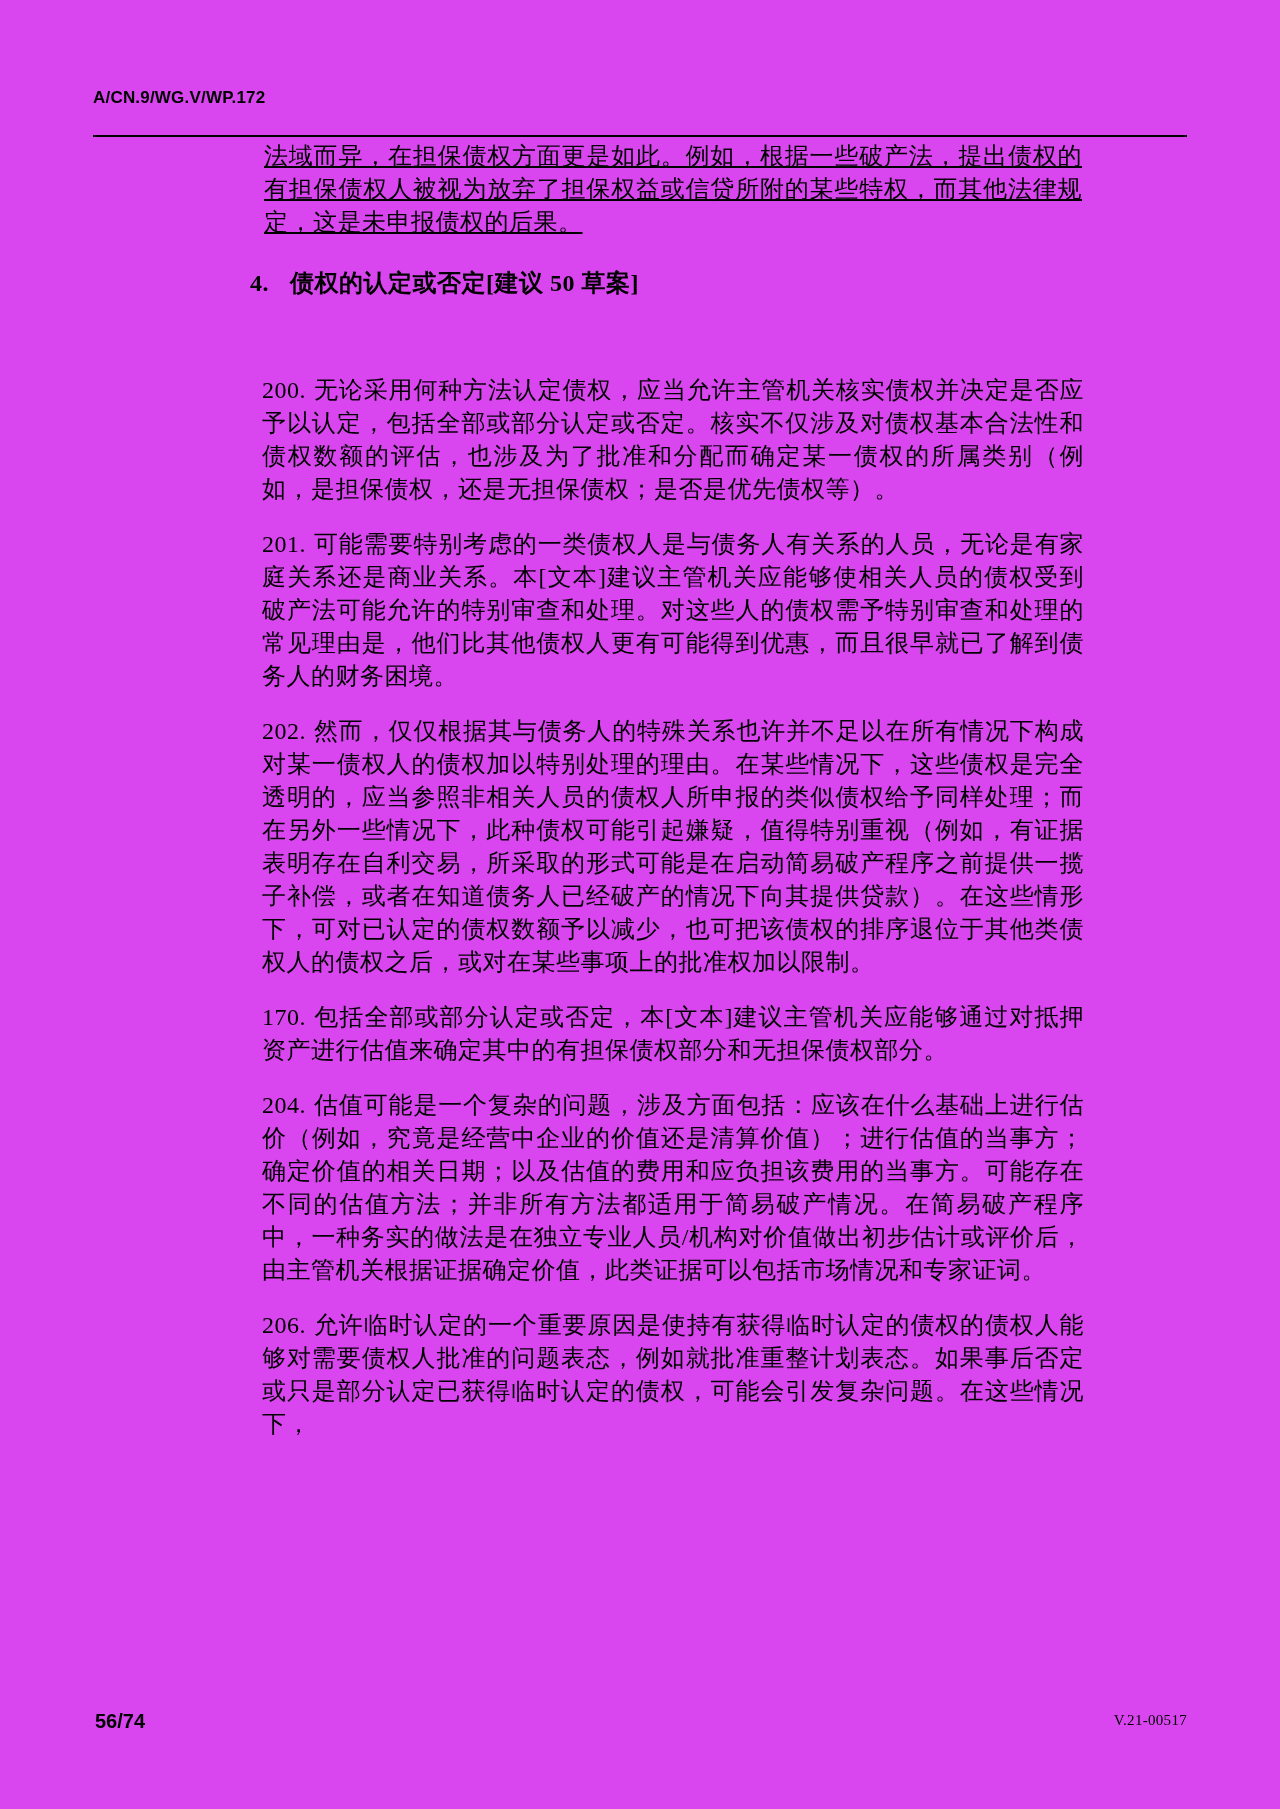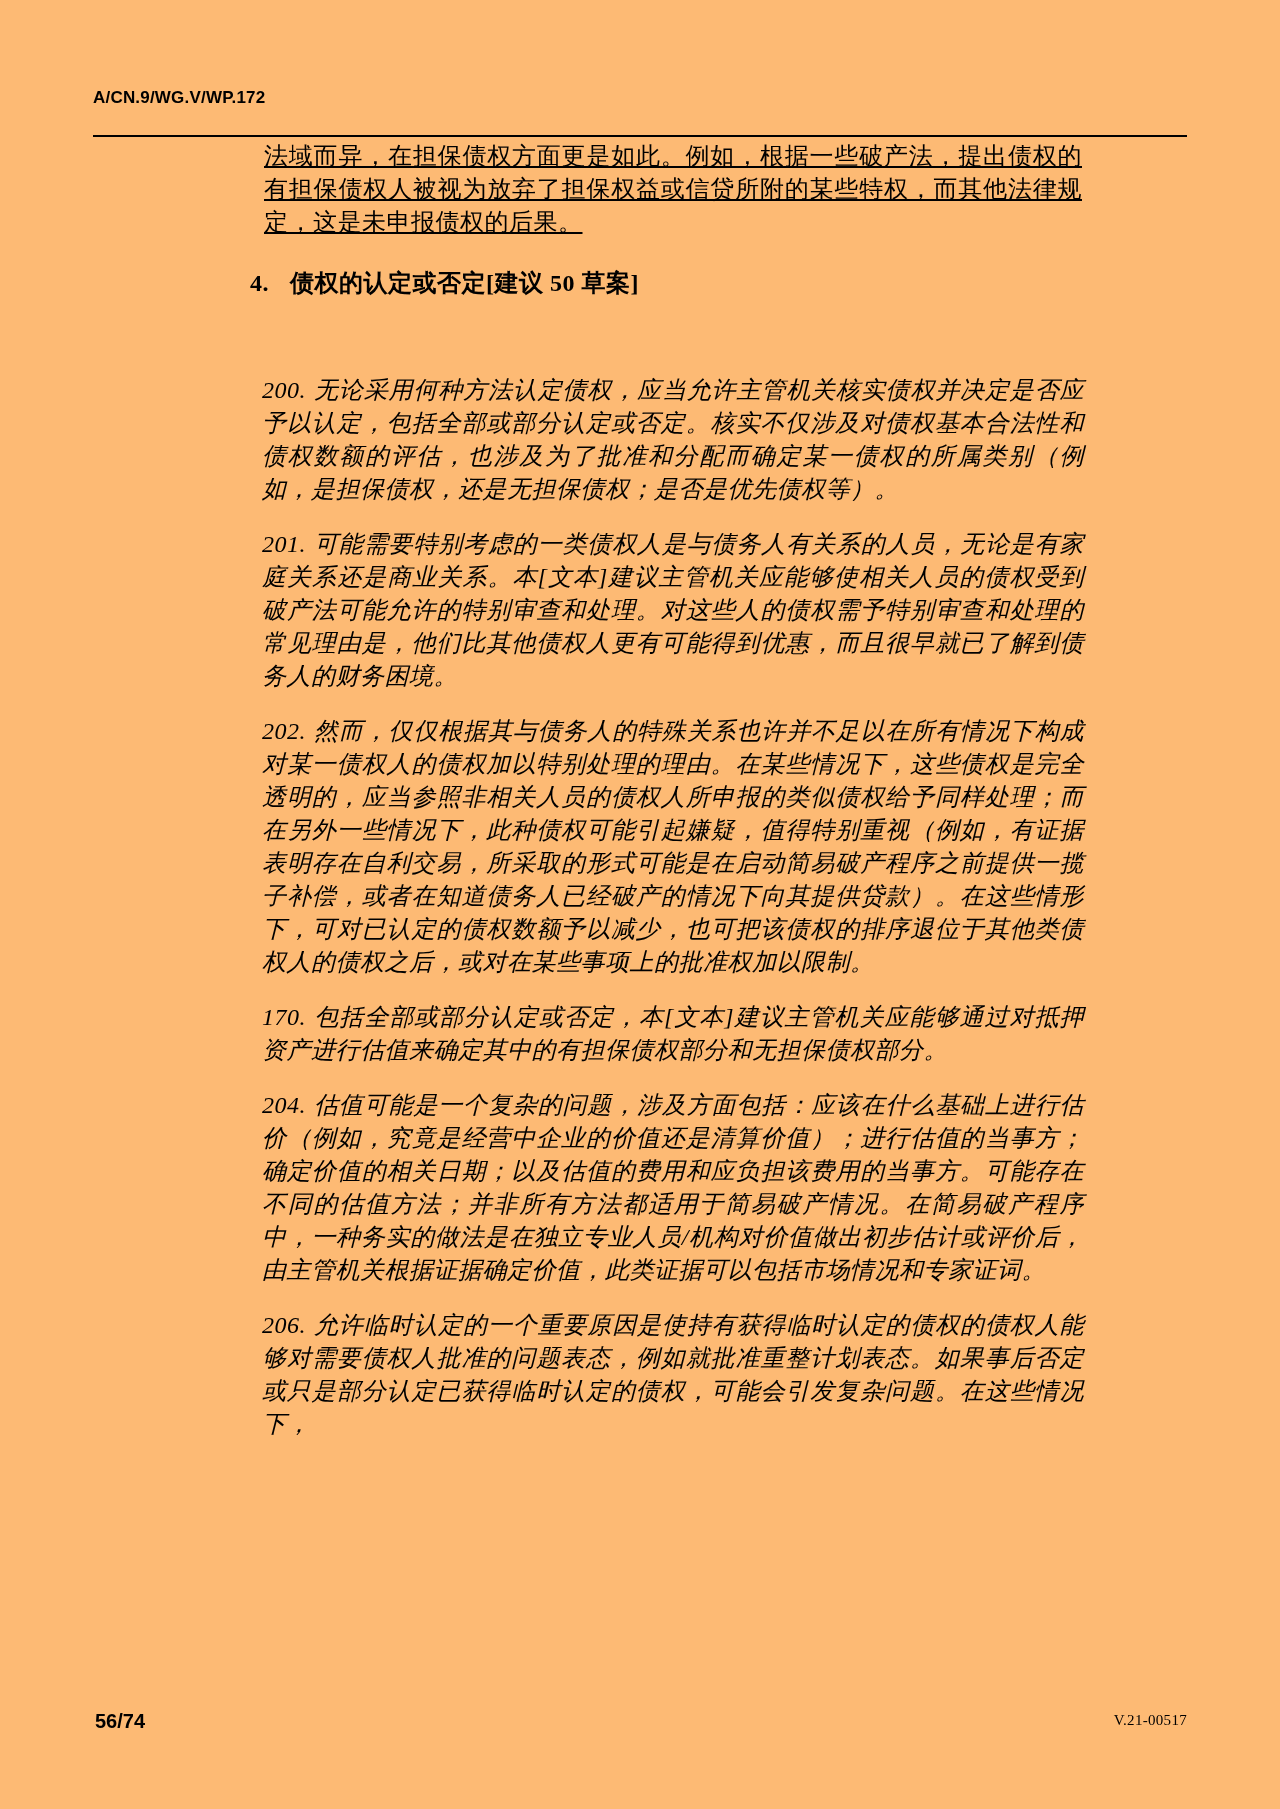--- a/index.html
+++ b/index.html
@@ -1,21 +1,21 @@
 <!DOCTYPE html>
 <html><head>
 <meta charset="utf-8">
 <style>
   html, body { margin: 0; padding: 0; background: #e8e8e8; }
   .page {
     position: relative;
     width: 1280px;
     height: 1809px;
     margin: 0 auto;
-    background: #fdba74;
+    background: #d946ef;
     color: #000000;
     font-family: "Liberation Serif", "DejaVu Serif", serif;
     overflow: hidden;
   }
   .doc-symbol {
     position: absolute;
     left: 93px;
     top: 88px;
     font-family: "Liberation Sans", "DejaVu Sans", sans-serif;
     font-weight: bold;
@@ -42,21 +42,21 @@
   }
   .cont-para { margin: 2px; text-decoration: underline; }
   .section-heading {
     position: relative;
     margin: 28px 0 0 0;
     padding-left: 28px;
     font-weight: bold;
     line-height: 33px;
   }
   .section-number { position: absolute; left: -12px; top: 0; }
-  .paragraphs { margin-top: 0; font-style: italic; }
+  .paragraphs { margin-top: 0; }
   p.para { margin: 22px 0 0 0; }
   p.para.first { margin-top: 74px; }
   .para-num { margin-right: 0.32em; }
   .footer-page {
     position: absolute;
     left: 95px;
     top: 1710px;
     font-family: "Liberation Sans", "DejaVu Sans", sans-serif;
     font-weight: bold;
     font-size: 20px;

